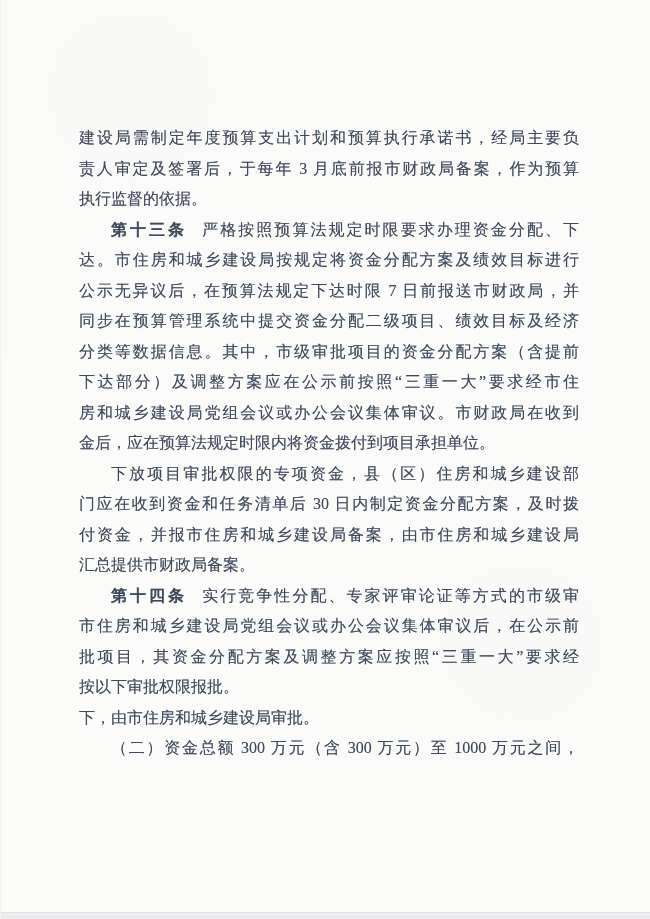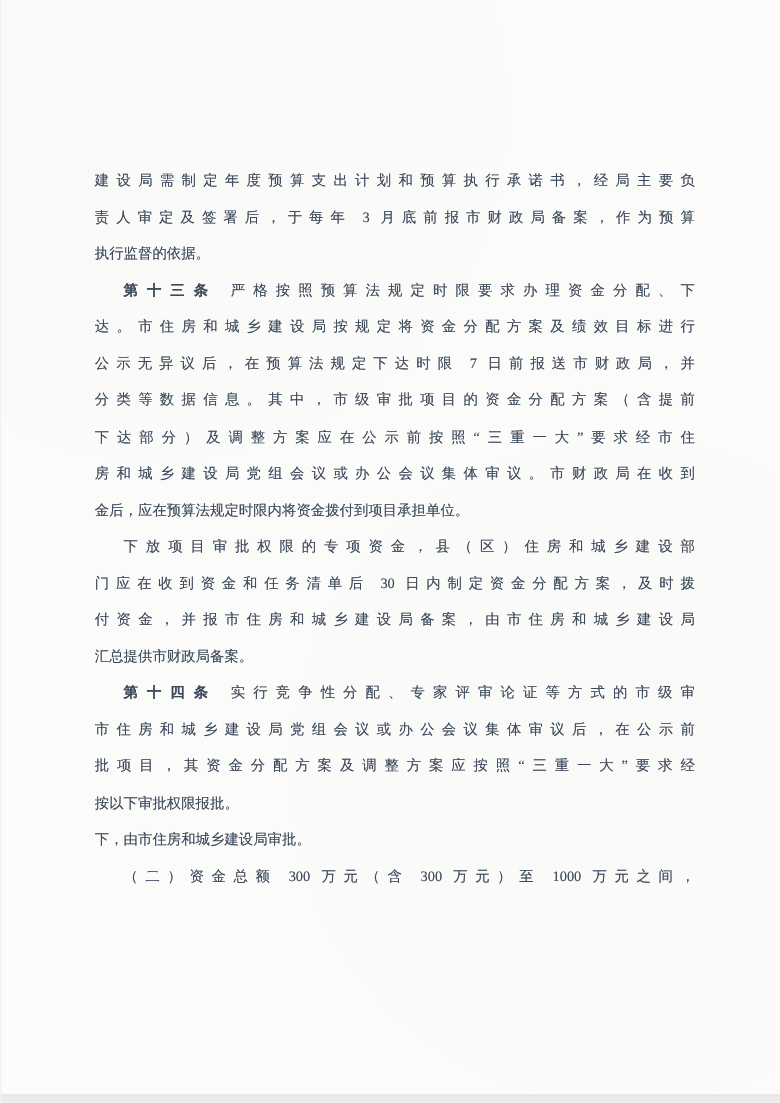--- a/index.html
+++ b/index.html
@@ -19,24 +19,24 @@
     inset: 0;
     background:
       radial-gradient(circle at 20% 10%, rgba(0,0,0,0.006), transparent 40%),
       radial-gradient(circle at 80% 70%, rgba(0,0,0,0.008), transparent 45%),
       var(--page-bg, #fbfbfa);
     border-left: 1px solid #f1f1f0;
   }
   .text-block {
     position: absolute;
     left: 78px;
-    top: 135px;
+    top: 123px;
     width: 500px;
     color: var(--text-color, #3d4a5c);
-    font-size: 12px;
+    font-size: 16px;
     line-height: 30.5px;
     text-shadow: 0 0 0.5px rgba(61, 74, 92, 0.45);
   }
   .line {
     height: 30.5px;
     text-align: justify;
     text-align-last: justify;
     text-justify: inter-character;
     white-space: nowrap;
   }
@@ -65,20 +65,21 @@
 <body>
 
 <div class="page">
   <div class="text-block">
       <div class="line">建设局需制定年度预算支出计划和预算执行承诺书，经局主要负</div>
       <div class="line">责人审定及签署后，于每年 3 月底前报市财政局备案，作为预算</div>
       <div class="line para-end">执行监督的依据。</div>
       <div class="line indent"><b>第十三条</b>严格按照预算法规定时限要求办理资金分配、下</div>
       <div class="line">达。市住房和城乡建设局按规定将资金分配方案及绩效目标进行</div>
       <div class="line">公示无异议后，在预算法规定下达时限 7 日前报送市财政局，并</div>
+      <div class="line">同步在预算管理系统中提交资金分配二级项目、绩效目标及经济</div>
       <div class="line">分类等数据信息。其中，市级审批项目的资金分配方案（含提前</div>
       <div class="line">下达部分）及调整方案应在公示前按照“三重一大”要求经市住</div>
       <div class="line">房和城乡建设局党组会议或办公会议集体审议。市财政局在收到</div>
       <div class="line para-end">金后，应在预算法规定时限内将资金拨付到项目承担单位。</div>
       <div class="line indent">下放项目审批权限的专项资金，县（区）住房和城乡建设部</div>
       <div class="line">门应在收到资金和任务清单后 30 日内制定资金分配方案，及时拨</div>
       <div class="line">付资金，并报市住房和城乡建设局备案，由市住房和城乡建设局</div>
       <div class="line para-end">汇总提供市财政局备案。</div>
       <div class="line indent"><b>第十四条</b>实行竞争性分配、专家评审论证等方式的市级审</div>
       <div class="line">市住房和城乡建设局党组会议或办公会议集体审议后，在公示前</div>

